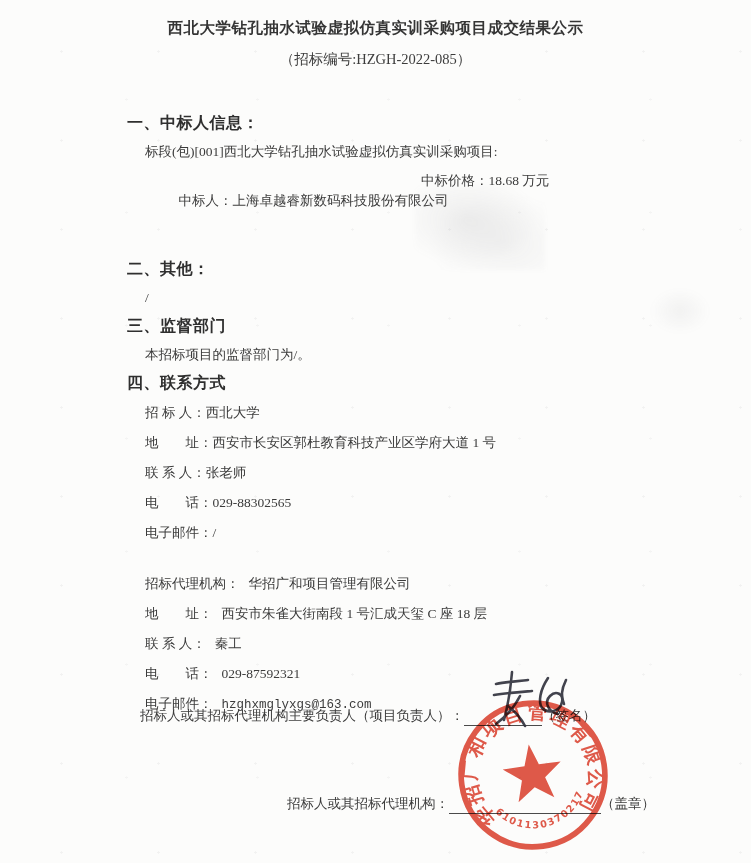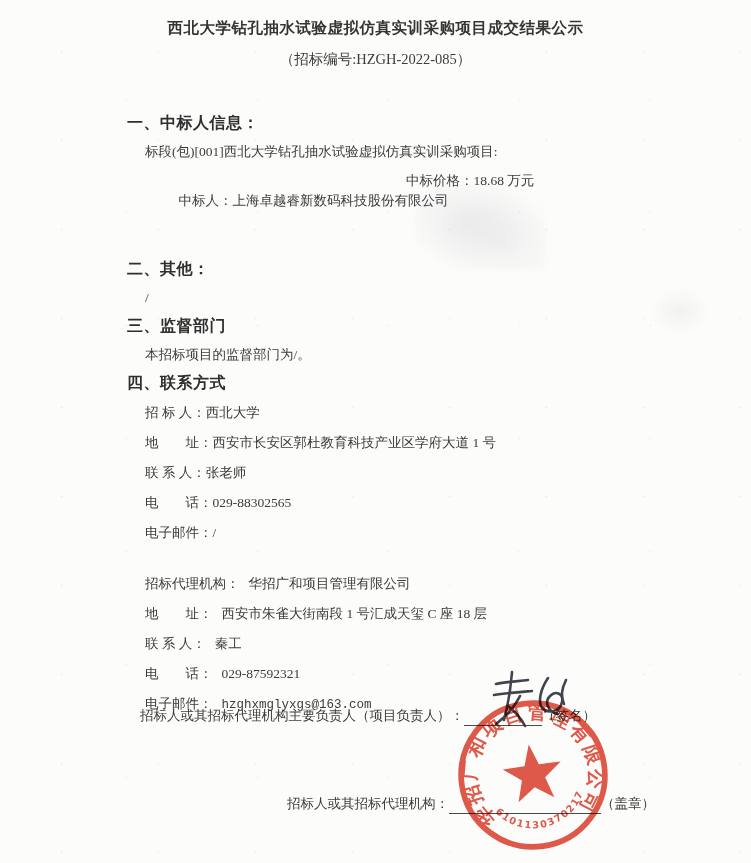--- a/index.html
+++ b/index.html
@@ -15,21 +15,21 @@
       radial-gradient(rgba(90,90,95,0.05) 1px, transparent 1.4px);
     background-size:97px 89px, 131px 113px;
     background-position:13px 7px, 61px 43px;
   }
   .title { padding-top:17px; text-align:center; font-size:15.5px; font-weight:bold; color:#353535; line-height:21px; letter-spacing:0.5px; }
   .subtitle { margin-top:11px; text-align:center; font-size:14.5px; color:#3c3c3c; line-height:20px; }
   .h2 { font-size:16px; font-weight:bold; color:#2f2f2f; line-height:21px; margin:7px 0 0 127px; letter-spacing:0.5px; }
   .h2.first { margin-top:43px; }
   .line { font-size:13.5px; line-height:20px; margin:9px 0 0 145px; white-space:pre-wrap; }
   .winner-line { margin-left:165px; position:relative; }
-  .price { position:absolute; left:241px; top:0; white-space:pre-wrap; }
+  .price { position:absolute; left:256px; top:0; white-space:pre-wrap; }
   .crow { margin:10px 0 0 145px; font-size:13.5px; line-height:20px; }
   .crow .lbl, .crow .val { white-space:pre-wrap; }
   .agency-block .crow .val { padding-left:9px; }
   .agency-block { margin-top:31px; }
   .mono { font-family:"Liberation Mono","DejaVu Sans Mono",monospace; font-size:12.5px; }
   .sig-row { position:absolute; font-size:13.5px; line-height:20px; color:#3b3b3b; white-space:pre-wrap; }
   .sig-row1 { left:140px; top:706px;text-align:center; }
   .sig-row2 { left:287px; top:794px; }
   .sig-underline { display:inline-block; height:15px; border-bottom:1.5px solid #4a4a4a; vertical-align:bottom; }
   .u1 { width:78px; } .u2 { width:152px; }

